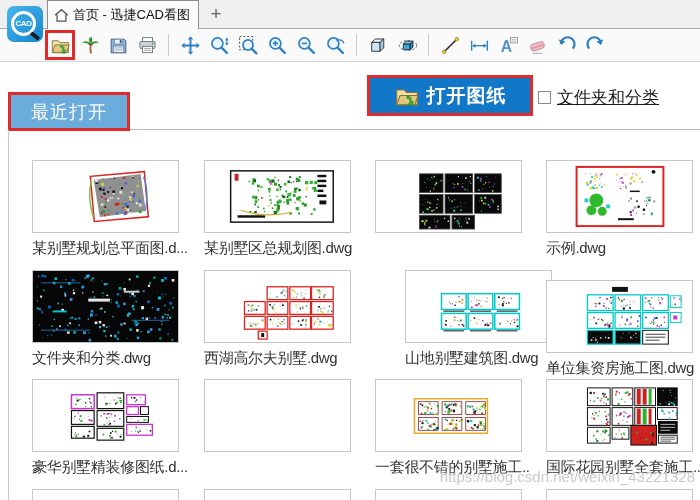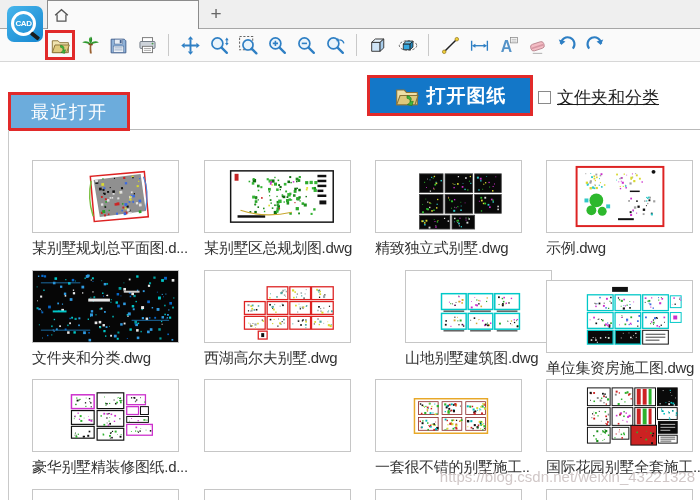--- a/index.html
+++ b/index.html
@@ -53,20 +53,21 @@
         z-index:12;white-space:nowrap;pointer-events:none}
 </style>
 </head>
 <body>
 
 <div class="tabbar">
   <div class="tab">
     <svg viewBox="0 0 20 20" width="17" height="17">
       <path d="M2.5 9.8 L10 3.2 L17.5 9.8 M4.8 8.8 V16.5 H15.2 V8.8" fill="none" stroke="#555" stroke-width="1.5"></path>
     </svg>
+    <span class="tab-label">首页 - 迅捷CAD看图</span>
   </div>
   <div class="plus-tab">+</div>
 </div>
 
 <div class="logo">
   <div class="ring">CAD</div>
   <div class="handle"></div>
 </div>
 
 <div class="toolbar">
@@ -542,21 +543,20 @@
           <rect x="93.7" y="58.0" width="1.6" height="1.6" fill="#d8d8d8"></rect>
           <rect x="79.1" y="57.5" width="1.5" height="1.5" fill="#d8d8d8"></rect>
           <rect x="82.3" y="59.6" width="1.8" height="1.8" fill="#2fc22f"></rect>
           <rect x="84.6" y="57.5" width="1.1" height="1.1" fill="#cc30cc"></rect>
           <rect x="81.4" y="60.2" width="1.2" height="1.2" fill="#2fc22f"></rect>
           <rect x="79.1" y="61.3" width="0.8" height="0.8" fill="#30c8c8"></rect>
           <rect x="90.8" y="57.4" width="0.9" height="0.9" fill="#d8d8d8"></rect>
           <rect x="84.0" y="65.3" width="1.0" height="1.0" fill="#d8d8d8"></rect>
           <rect x="91.7" y="61.6" width="1.9" height="1.9" fill="#d8d8d8"></rect>
         </svg></div>
-      <div class="fname">精致独立式别墅.dwg</div>
     </div>
     <div class="card" style="left: 546px; top: 160px;">
       <div class="thumb"><svg viewBox="0 0 147 72" width="145" height="71" preserveAspectRatio="none">
           <rect x="30" y="6" width="88" height="60" fill="#ffffff" stroke="#dd2323" stroke-width="2"></rect>
           <rect x="48.4" y="19.2" width="1.3" height="1.3" fill="#d8d830"></rect>
           <rect x="49.4" y="26.3" width="2.2" height="2.2" fill="#d8d830"></rect>
           <rect x="48.6" y="24.4" width="1.1" height="1.1" fill="#d8d830"></rect>
           <rect x="52.7" y="17.4" width="1.0" height="1.0" fill="#30c8c8"></rect>
           <rect x="43.0" y="20.9" width="2.1" height="2.1" fill="#a0a0a0"></rect>
           <rect x="49.7" y="15.7" width="1.7" height="1.7" fill="#d8d830"></rect>

